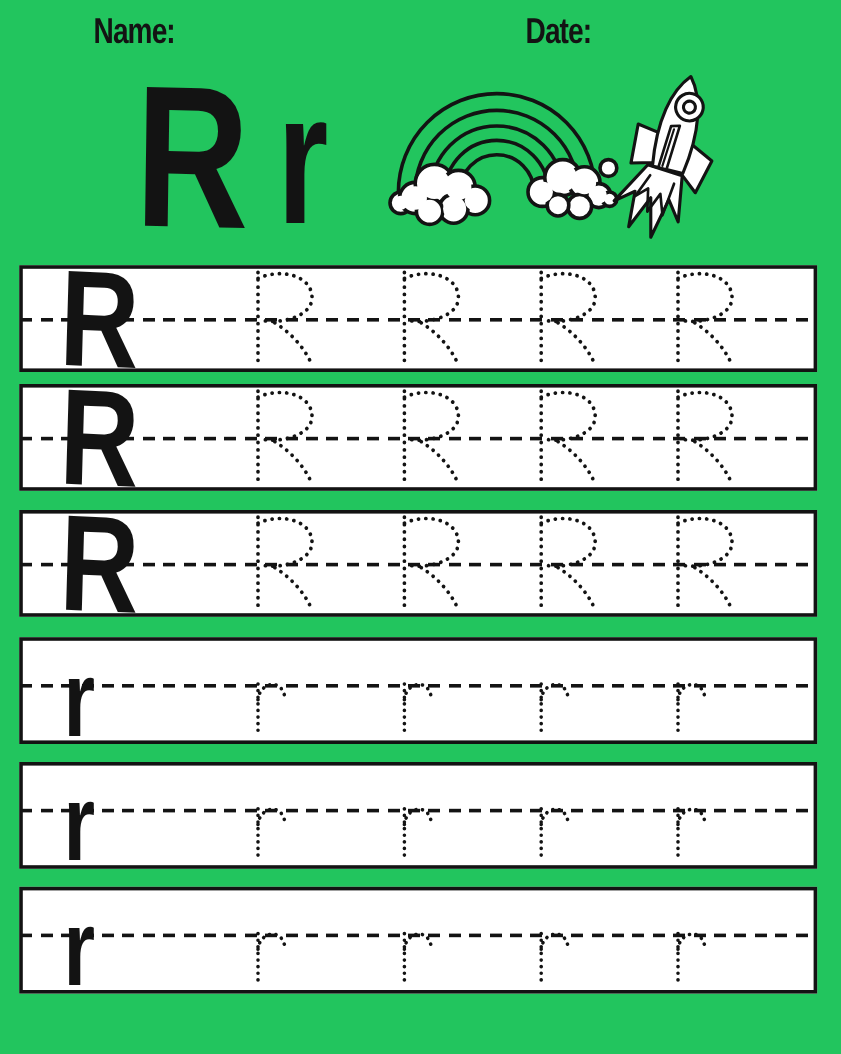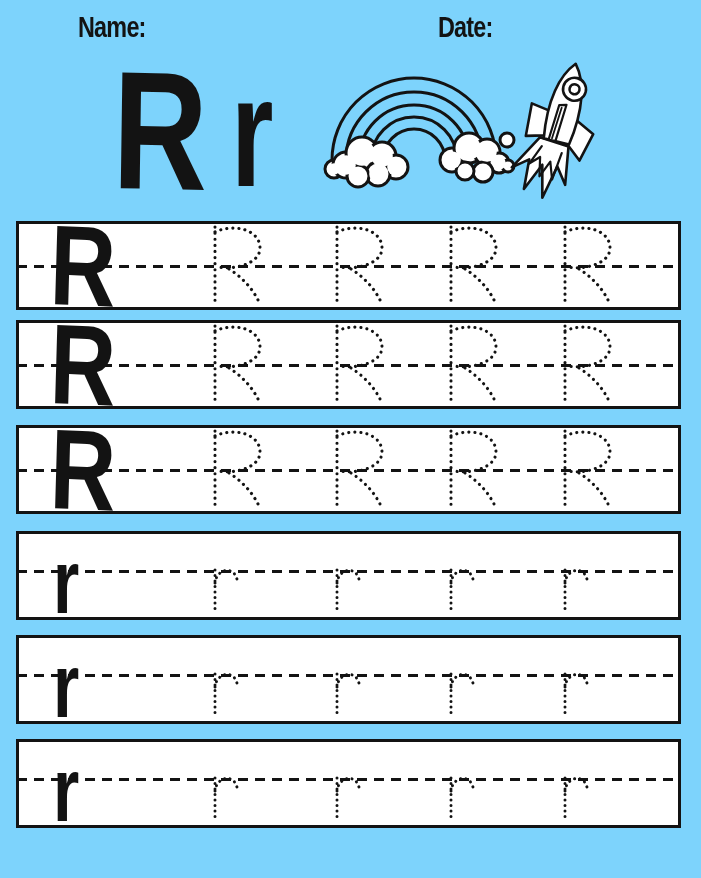--- a/index.html
+++ b/index.html
@@ -1,17 +1,17 @@
 <!DOCTYPE html>
 <html><head>
 <meta charset="utf-8">
 <style>
   html,body{margin:0;padding:0;background:#e8e8e8;}
   .page{
-    position:relative;width:701px;height:878px;background:#7dd3fc;
+    position:relative;width:701px;height:878px;background:#22c55e;
     font-family:"Liberation Sans",sans-serif;color:#131313;overflow:hidden;
     margin:0 auto;
   }
   
   .field-label{
     position:absolute;top:10px;font-weight:bold;font-size:30px;
     letter-spacing:-1px;transform:scaleX(.78);transform-origin:left top;
     color:#131313;white-space:nowrap;
   }
   .name-label{left:78px;}

